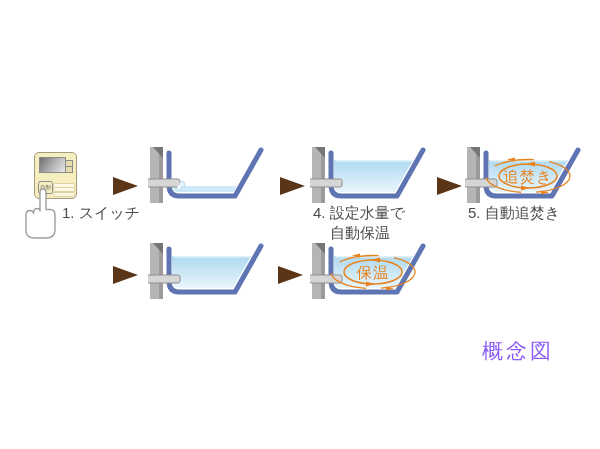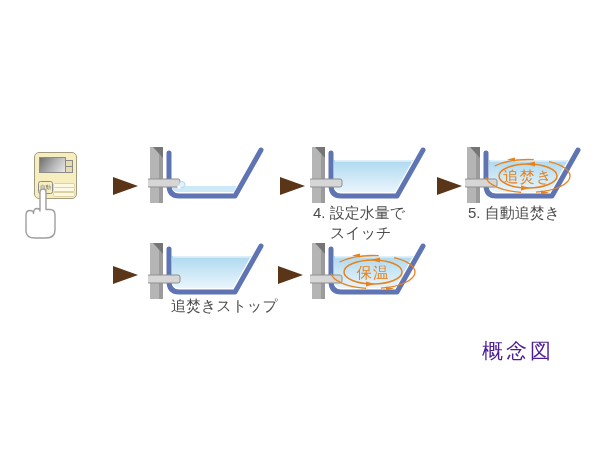--- a/index.html
+++ b/index.html
@@ -27,21 +27,21 @@
          border-top:9px solid transparent;border-bottom:9px solid transparent;
          border-left:25px solid #5a3517;}
   
   .tub{position:absolute;}
   .tub text{font-family:"Liberation Sans",sans-serif;}
   
   .label{position:absolute;font-size:15px;line-height:20px;color:#4c4c4c;white-space:nowrap;}
   .label .l2{padding-left:17px;}
   
   .caption{position:absolute;left:482px;top:337px;font-family:"Liberation Serif",serif;
-           font-size:21px;color:#4c1d95;letter-spacing:3px;white-space:nowrap;}
+           font-size:21px;color:#8b5cf6;letter-spacing:3px;white-space:nowrap;}
 </style>
 </head>
 <body>
 
 <div class="canvas">
 
   <svg width="0" height="0" style="position:absolute" aria-hidden="true">
     <defs>
       <linearGradient id="waterGrad" x1="0" y1="0" x2="0" y2="1">
         <stop offset="0" stop-color="#aed9f0"></stop>
@@ -67,20 +67,21 @@
     <div class="stripe" style="top:29.5px"></div>
     <div class="stripe" style="top:34px"></div>
     <div class="stripe" style="top:38.5px"></div>
   </div>
   <svg class="hand" width="38" height="52" viewBox="0 0 38 52">
     <path d="M19,22 L19,4 Q19,1 22,1 Q25,1 25,4 L25,21.5 L29,21.5 Q34,21.5 34,27
              L34,42 Q34,50 25,50 L14,50 Q5,50 5,43 L5,27 Q5,22.5 9,22.5 Q12.5,22.5 12.5,25.5
              Q12.5,20.5 16,20.5 Q19,20.5 19,23 Z" fill="#ffffff" stroke="#9e9e9e" stroke-width="1.4" stroke-linejoin="round"></path>
   </svg>
   <div class="label" style="left:62px;top:203px">
+    <div class="l1">1. スイッチ</div>
   </div>
 
   <div class="arrow" style="left:113px;top:177px"></div>
 
   <svg class="tub" style="left:148px;top:146px" width="124" height="60" viewBox="0 0 124 60">
     <use href="#water-shallow" xlink:href="#water-shallow"></use>
     <use href="#tub-shell" xlink:href="#tub-shell"></use>
     <use href="#faucet" xlink:href="#faucet"></use>
     <circle cx="34" cy="38.5" r="3" fill="#e4f2fb" stroke="#a8d4ee" stroke-width="0.9"></circle>
     <circle cx="31" cy="41" r="1.7" fill="#ffffff"></circle>
@@ -89,21 +90,21 @@
   <div class="arrow" style="left:280px;top:177px"></div>
 
   <svg class="tub" style="left:310px;top:146px" width="124" height="60" viewBox="0 0 124 60">
     <use href="#water-full" xlink:href="#water-full"></use>
     <use href="#water-wave" xlink:href="#water-wave"></use>
     <use href="#tub-shell" xlink:href="#tub-shell"></use>
     <use href="#faucet" xlink:href="#faucet"></use>
   </svg>
   <div class="label" style="left:313px;top:203px">
     <div class="l1">4. 設定水量で</div>
-    <div class="l2">スイッチ</div>
+    <div class="l2">自動保温</div>
   </div>
 
   <div class="arrow" style="left:437px;top:177px"></div>
 
   <svg class="tub" style="left:465px;top:146px" width="124" height="60" viewBox="0 0 124 60">
     <use href="#water-full" xlink:href="#water-full"></use>
     <use href="#water-wave" xlink:href="#water-wave"></use>
     <use href="#tub-shell" xlink:href="#tub-shell"></use>
     <use href="#faucet" xlink:href="#faucet"></use>
     <g>
@@ -122,21 +123,20 @@
 
   <div class="arrow" style="left:113px;top:266px"></div>
 
   <svg class="tub" style="left:148px;top:242px" width="124" height="60" viewBox="0 0 124 60">
     <use href="#water-full" xlink:href="#water-full"></use>
     <use href="#water-wave" xlink:href="#water-wave"></use>
     <use href="#tub-shell" xlink:href="#tub-shell"></use>
     <use href="#faucet" xlink:href="#faucet"></use>
   </svg>
   <div class="label" style="left:154px;top:296px">
-    <div class="l2">追焚きストップ</div>
   </div>
 
   <div class="arrow" style="left:278px;top:266px"></div>
 
   <svg class="tub" style="left:310px;top:242px" width="124" height="60" viewBox="0 0 124 60">
     <use href="#water-full" xlink:href="#water-full"></use>
     <use href="#water-wave" xlink:href="#water-wave"></use>
     <use href="#tub-shell" xlink:href="#tub-shell"></use>
     <use href="#faucet" xlink:href="#faucet"></use>
     <g>

